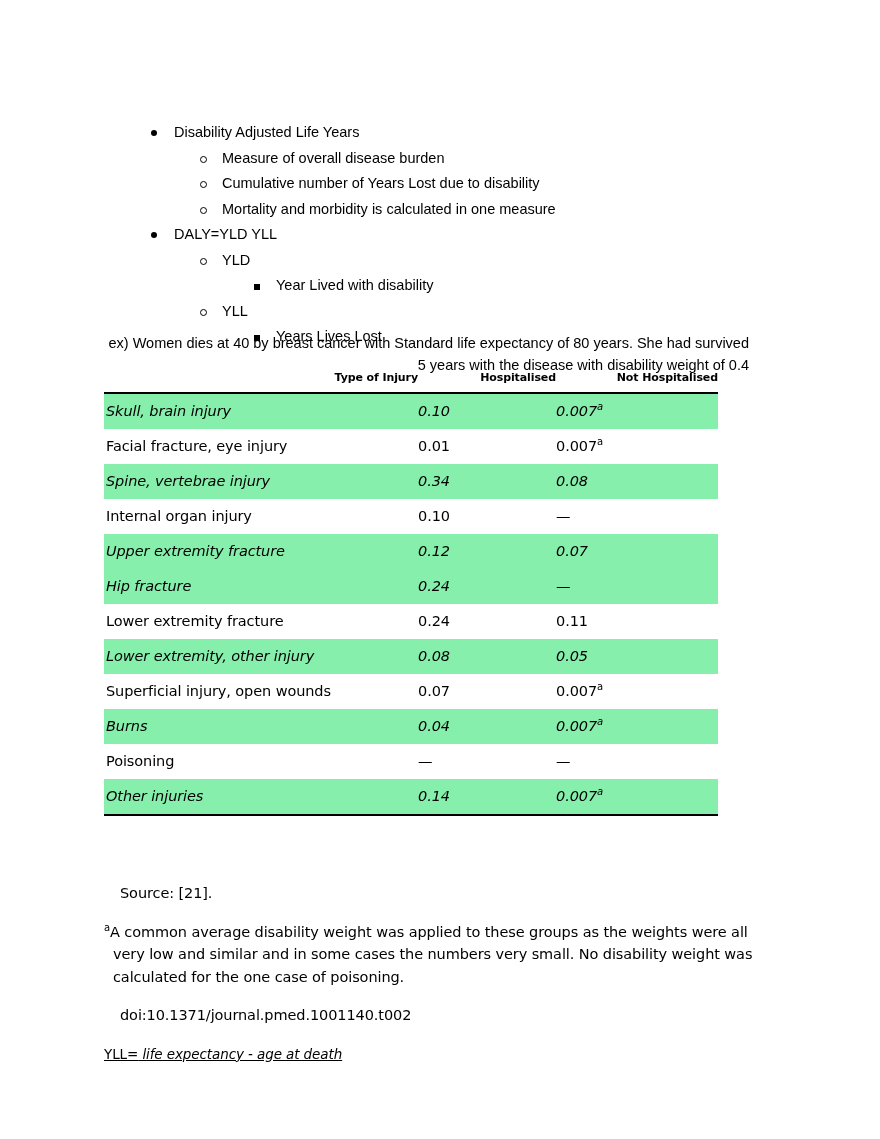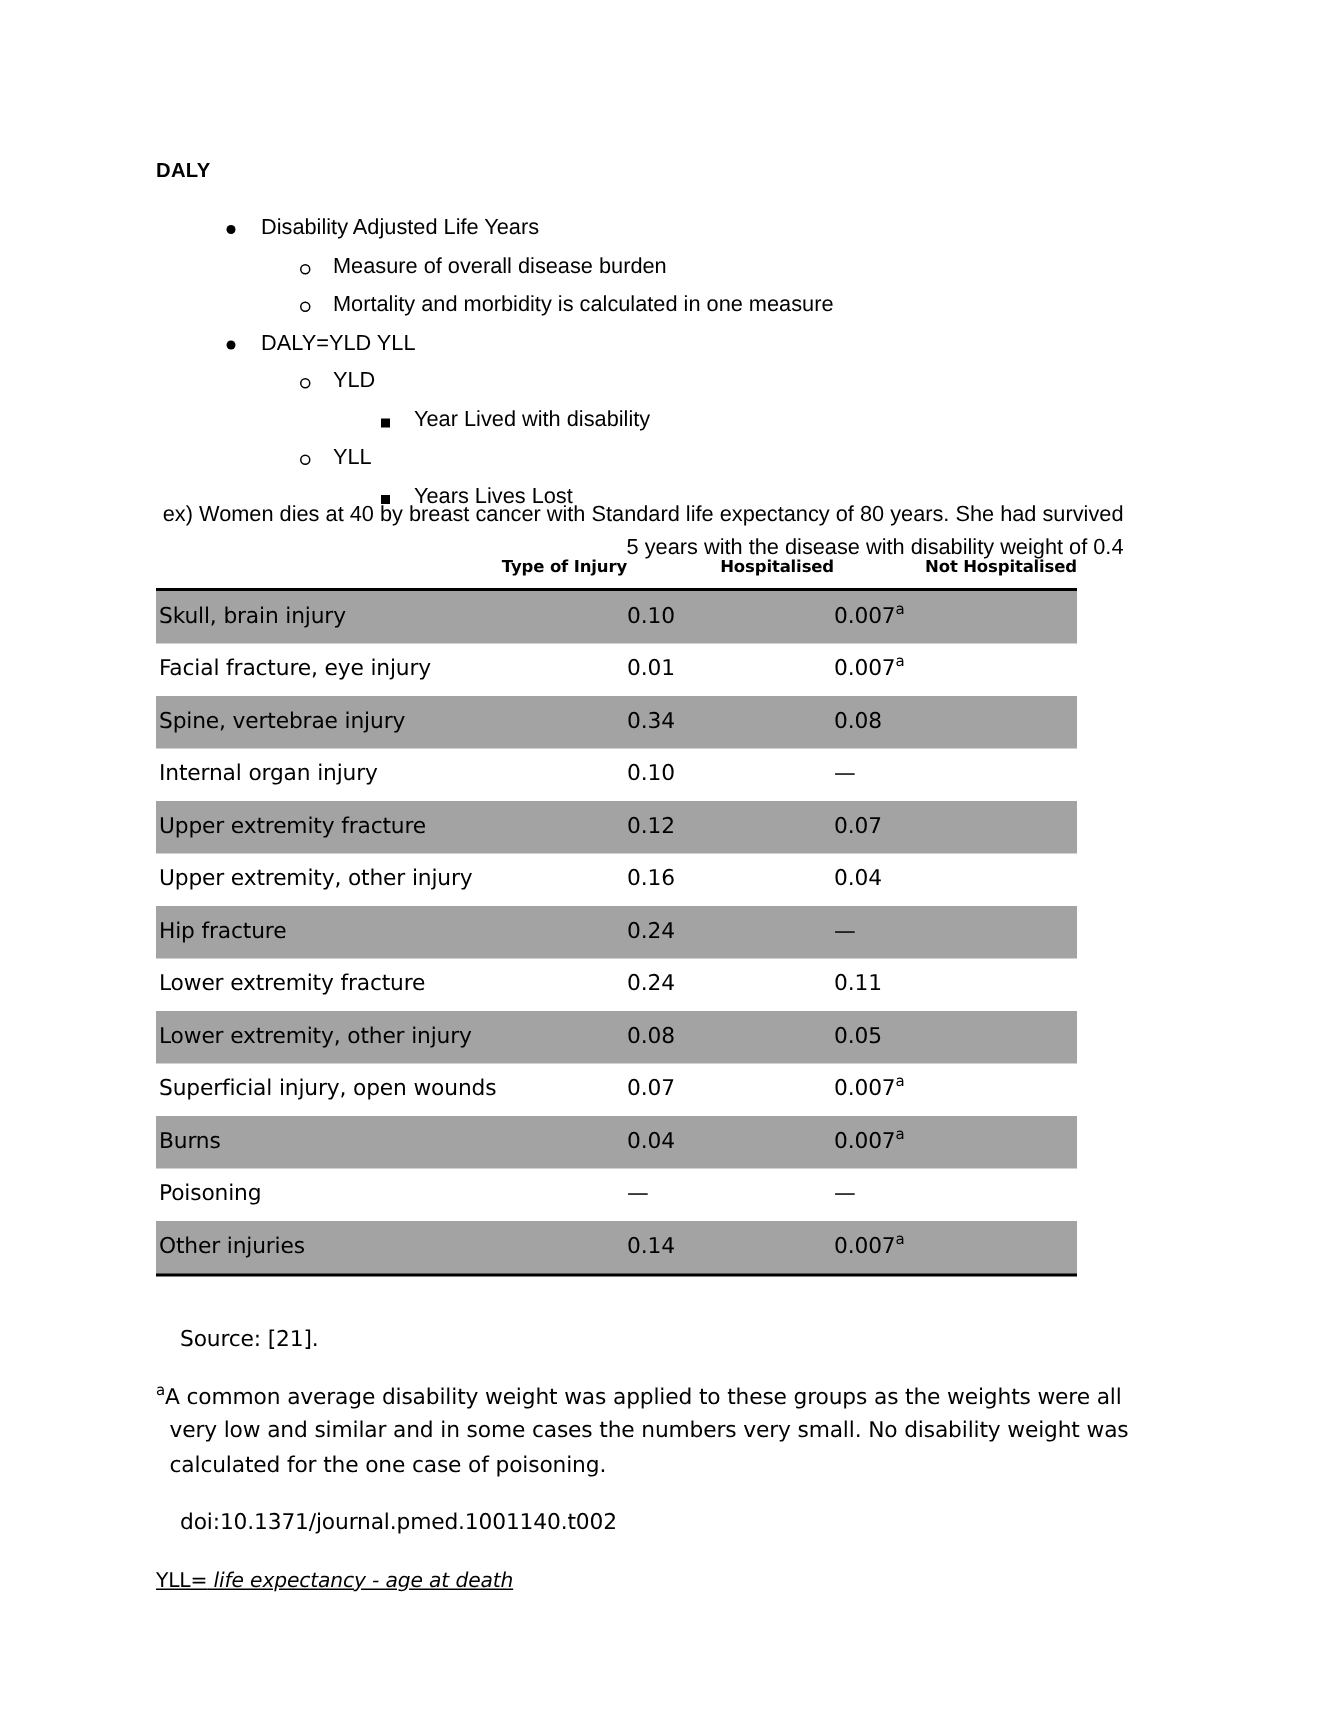--- a/index.html
+++ b/index.html
@@ -126,21 +126,21 @@
   table.daly thead th.h1 { padding-left: 2px; }
 
   table.daly tbody td {
     font-size: 14.5px;
     line-height: 17px;
     padding: 9px 0 9px 0;
     vertical-align: middle;
     letter-spacing: -0.1px;
   }
   table.daly tbody td.c1 { padding-left: 2px; }
-  table.daly tbody tr.shade td { background: #a3a3a3; }
+  table.daly tbody tr.shade td { background: #86efac; font-style: italic; }
   table.daly tbody tr:last-child td { border-bottom: 2.5px solid #000; }
 
   sup.fn {
     font-size: 10px;
     vertical-align: super;
     line-height: 0;
   }
 
   
   .footnotes {
@@ -167,29 +167,32 @@
     text-decoration: underline;
   }
   .footnotes .yll .lbl { font-style: normal; }
 </style>
 </head>
 <body>
 
 <div class="page">
 
   <div class="notes">
-    <div class="notes-title">DALY</div>
     <ul class="outline">
       <li class="lvl1">
         <span class="marker"></span>
         <span>Disability Adjusted Life Years</span>
       </li>
       <li class="lvl2">
         <span class="marker"></span>
         <span>Measure of overall disease burden</span>
+      </li>
+      <li class="lvl2">
+        <span class="marker"></span>
+        <span>Cumulative number of Years Lost due to disability</span>
       </li>
       <li class="lvl2">
         <span class="marker"></span>
         <span>Mortality and morbidity is calculated in one measure</span>
       </li>
       <li class="lvl1">
         <span class="marker"></span>
         <span>DALY=YLD YLL</span>
       </li>
       <li class="lvl2">
@@ -246,25 +249,20 @@
         <tr>
           <td class="c1">Internal organ injury</td>
           <td class="c2">0.10</td>
           <td class="c3"><span>—</span><sup class="fn"></sup></td>
         </tr>
         <tr class="shade">
           <td class="c1">Upper extremity fracture</td>
           <td class="c2">0.12</td>
           <td class="c3"><span>0.07</span><sup class="fn"></sup></td>
         </tr>
-        <tr>
-          <td class="c1">Upper extremity, other injury</td>
-          <td class="c2">0.16</td>
-          <td class="c3"><span>0.04</span><sup class="fn"></sup></td>
-        </tr>
         <tr class="shade">
           <td class="c1">Hip fracture</td>
           <td class="c2">0.24</td>
           <td class="c3"><span>—</span><sup class="fn"></sup></td>
         </tr>
         <tr>
           <td class="c1">Lower extremity fracture</td>
           <td class="c2">0.24</td>
           <td class="c3"><span>0.11</span><sup class="fn"></sup></td>
         </tr>

